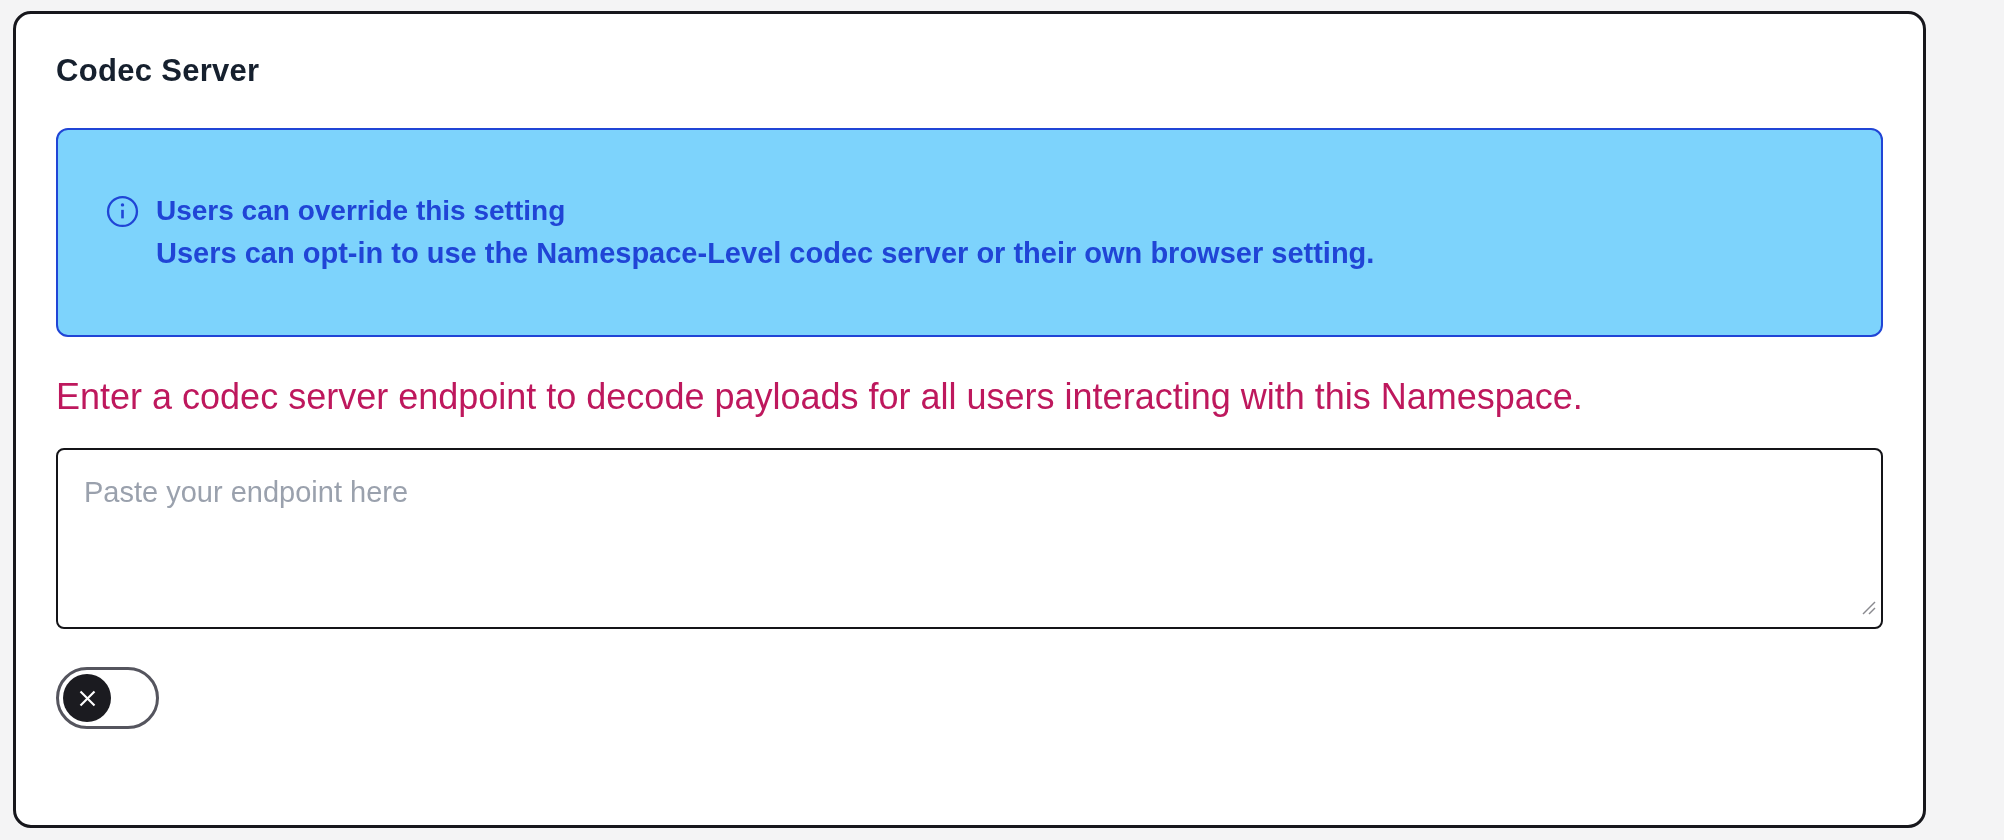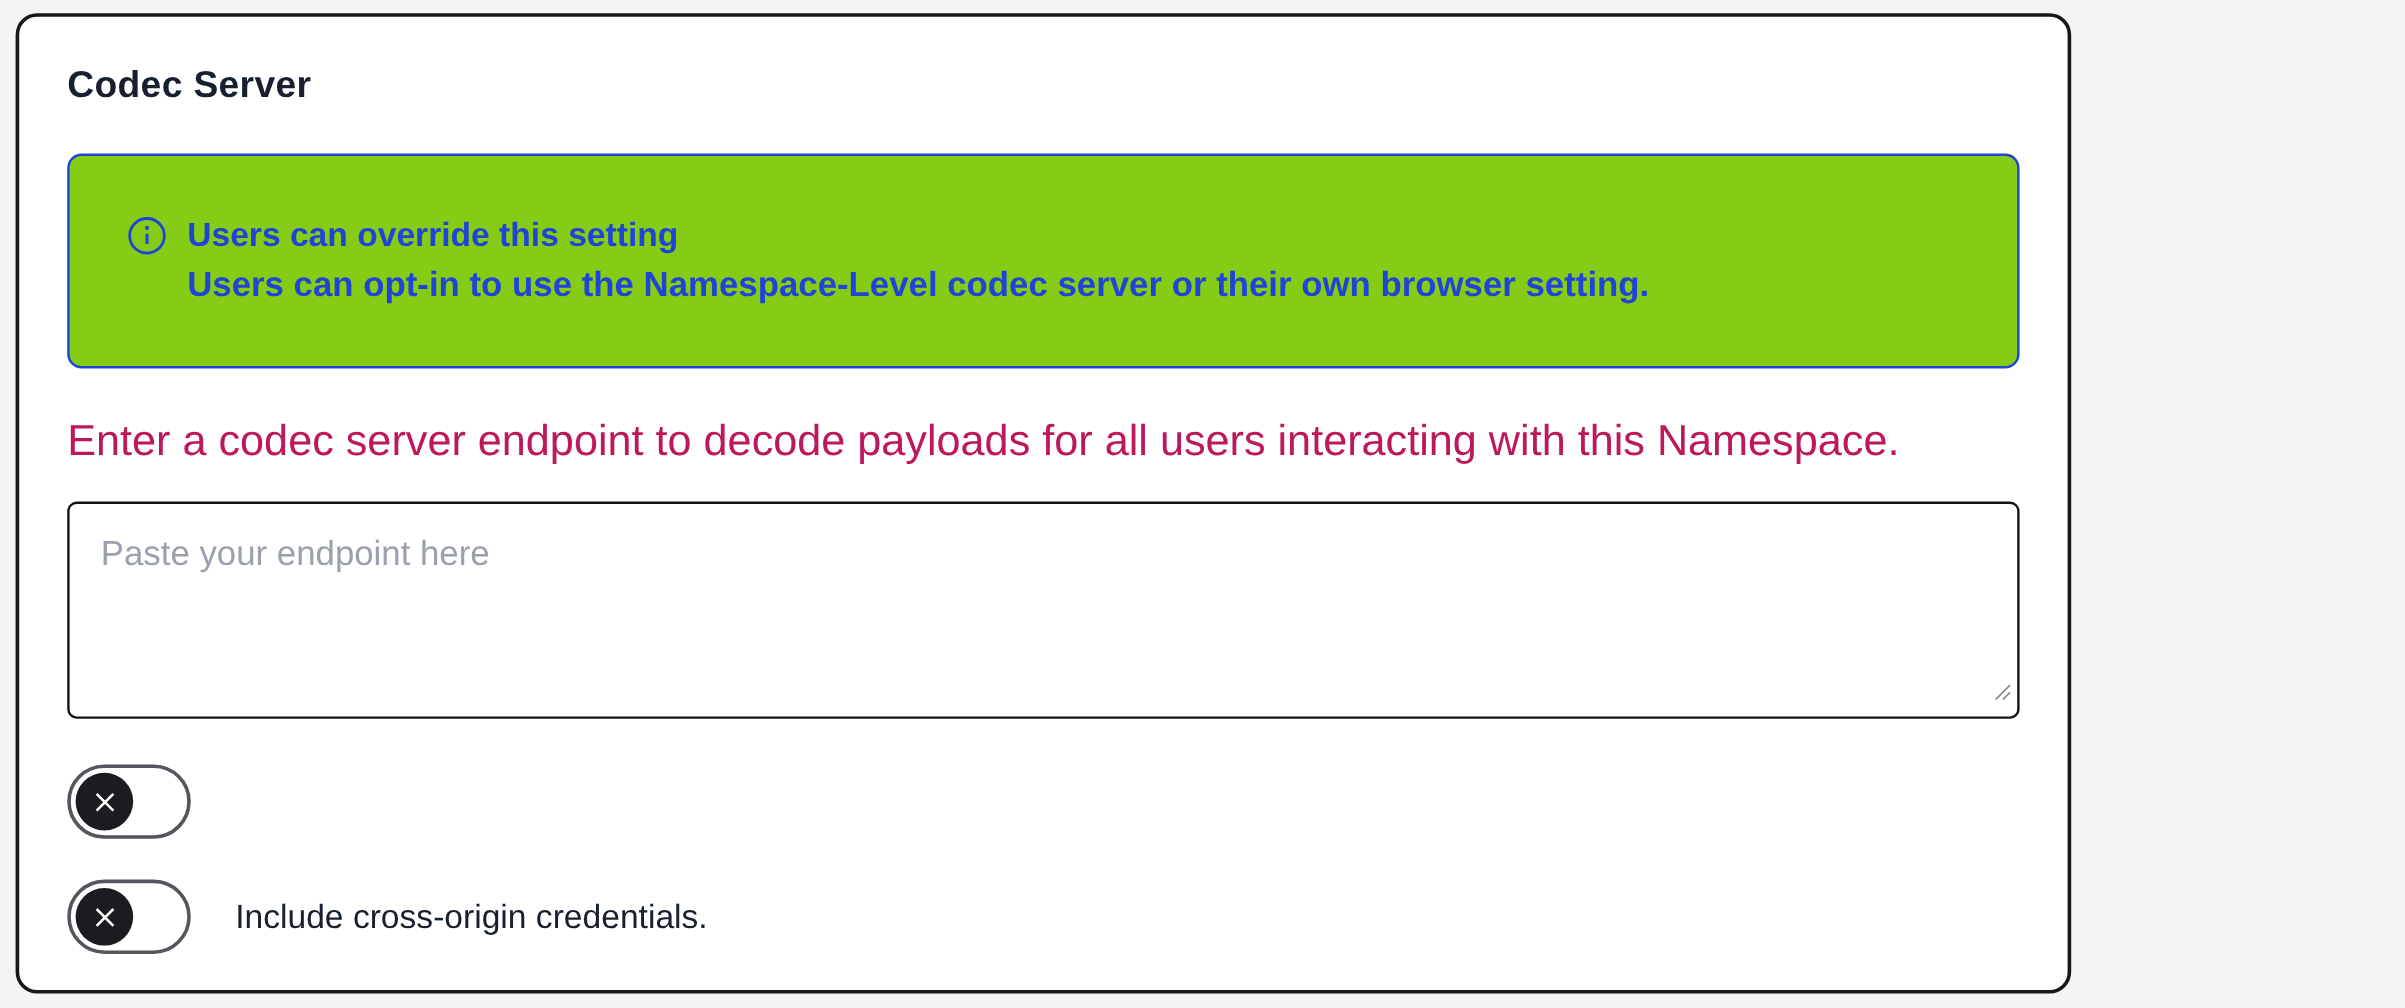--- a/index.html
+++ b/index.html
@@ -8,21 +8,21 @@
     width: 2004px;
     height: 840px;
     background: #f4f4f5;
     font-family: "Liberation Sans", "DejaVu Sans", sans-serif;
     overflow: hidden;
   }
   .card {
     position: absolute;
     left: 13px;
     top: 11px;
-    width: 1713px;
+    width: 1913px;
     height: 817px;
     box-sizing: border-box;
     background: #ffffff;
     border: 3px solid #17171c;
     border-radius: 18px;
     padding: 38px 40px;
   }
   .card-title {
     margin: 0;
     font-size: 31px;
@@ -30,22 +30,22 @@
     font-weight: 700;
     color: #16202e;
     letter-spacing: 0.3px;
   }
   .alert {
     margin-top: 38px;
     box-sizing: border-box;
     display: flex;
     align-items: flex-start;
     gap: 17px;
-    padding: 48px 48px;
-    background: #84cc16;
+    padding: 63px 48px;
+    background: #7dd3fc;
     border: 2px solid #2045d6;
     border-radius: 12px;
     color: #2045d6;
   }
   .alert-icon svg {
     width: 33px;
     height: 33px;
     display: block;
     margin-top: 2px;
   }
@@ -172,25 +172,14 @@
     <button class="toggle" role="switch" aria-checked="false">
       <span class="toggle-knob">
         <svg width="23" height="23" viewBox="0 0 23 23" fill="none">
           <line x1="4.5" y1="4.5" x2="18.5" y2="18.5" stroke="#ffffff" stroke-width="2.1"></line>
           <line x1="18.5" y1="4.5" x2="4.5" y2="18.5" stroke="#ffffff" stroke-width="2.1"></line>
         </svg>
       </span>
     </button>
   </div>
 
-  <div class="toggle-row second">
-    <button class="toggle" role="switch" aria-checked="false">
-      <span class="toggle-knob">
-        <svg width="23" height="23" viewBox="0 0 23 23" fill="none">
-          <line x1="4.5" y1="4.5" x2="18.5" y2="18.5" stroke="#ffffff" stroke-width="2.1"></line>
-          <line x1="18.5" y1="4.5" x2="4.5" y2="18.5" stroke="#ffffff" stroke-width="2.1"></line>
-        </svg>
-      </span>
-    </button>
-    <span class="toggle-label">Include cross-origin credentials.</span>
-  </div>
 
 </div>
 
 </body></html>

